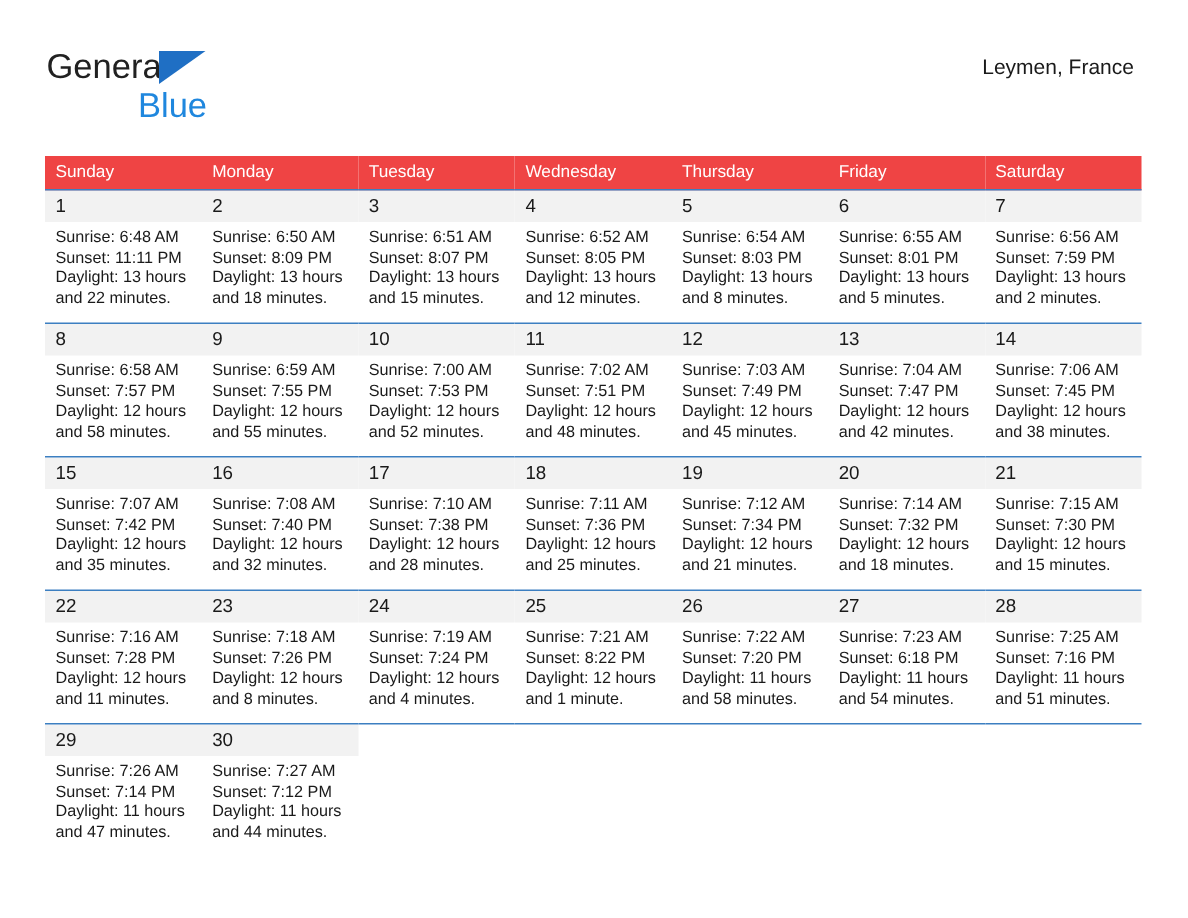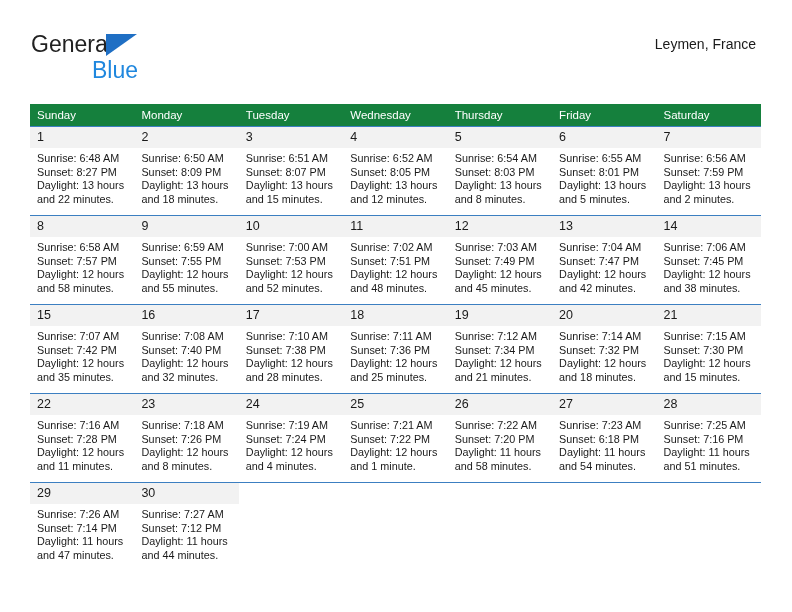--- a/index.html
+++ b/index.html
@@ -89,21 +89,21 @@
   
   .calendar {
     position: absolute;
     left: 30px;
     top: 104px;
     width: 731px;
     border-collapse: collapse;
     table-layout: fixed;
   }
   .calendar th {
-    background: #15803d;
+    background: #ef4444;
     color: #ffffff;
     font-size: 11.5px;
     font-weight: normal;
     text-align: left;
     padding: 5px 0 5px 7px;
     height: 12px;
     border: none;
   }
   .calendar td {
     vertical-align: top;
@@ -178,21 +178,21 @@
         <th>Friday</th>
         <th>Saturday</th>
       </tr>
     </thead>
     <tbody id="calendar-body">
         <tr class="week-row">
           <td class="cell-inner cell-filled">
             <div class="daynum">1</div>
             <div class="details">
               <div>Sunrise: 6:48 AM</div>
-              <div>Sunset: 8:27 PM</div>
+              <div>Sunset: 11:11 PM</div>
               <div>Daylight: 13 hours</div>
               <div>and 22 minutes.</div>
             </div>
           </td>
           <td class="cell-inner cell-filled">
             <div class="daynum">2</div>
             <div class="details">
               <div>Sunrise: 6:50 AM</div>
               <div>Sunset: 8:09 PM</div>
               <div>Daylight: 13 hours</div>
@@ -400,21 +400,21 @@
               <div>Sunrise: 7:19 AM</div>
               <div>Sunset: 7:24 PM</div>
               <div>Daylight: 12 hours</div>
               <div>and 4 minutes.</div>
             </div>
           </td>
           <td class="cell-inner cell-filled">
             <div class="daynum">25</div>
             <div class="details">
               <div>Sunrise: 7:21 AM</div>
-              <div>Sunset: 7:22 PM</div>
+              <div>Sunset: 8:22 PM</div>
               <div>Daylight: 12 hours</div>
               <div>and 1 minute.</div>
             </div>
           </td>
           <td class="cell-inner cell-filled">
             <div class="daynum">26</div>
             <div class="details">
               <div>Sunrise: 7:22 AM</div>
               <div>Sunset: 7:20 PM</div>
               <div>Daylight: 11 hours</div>

